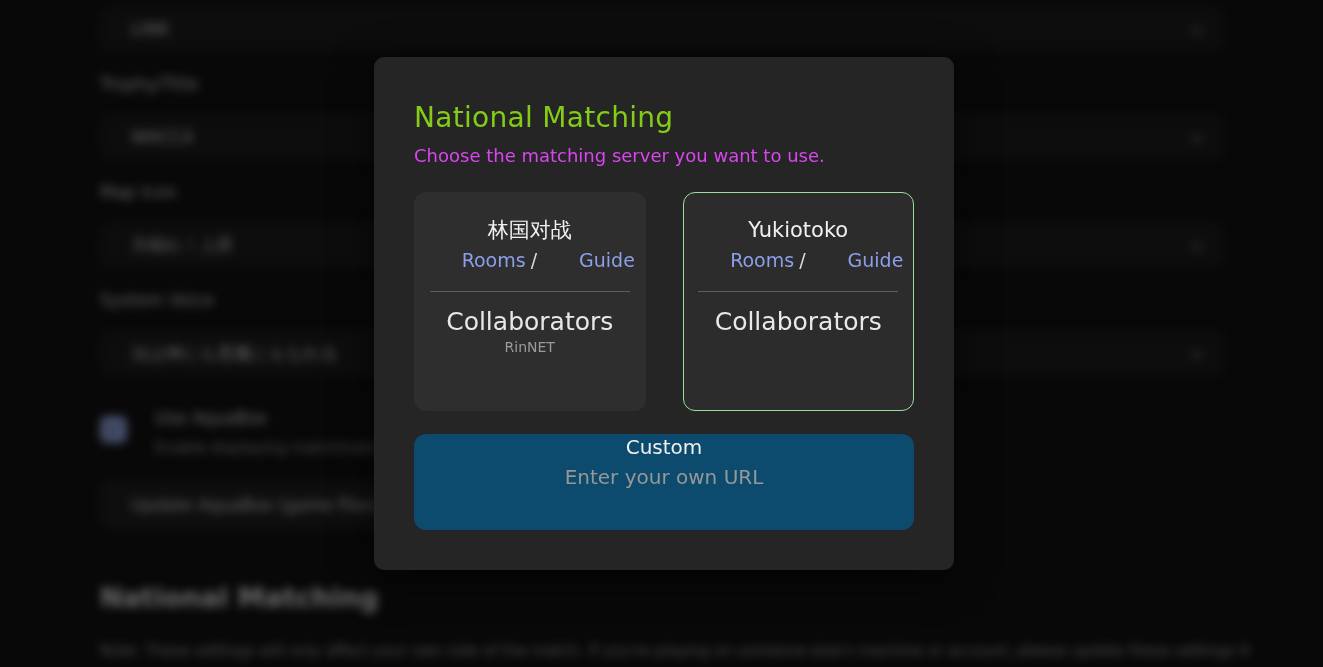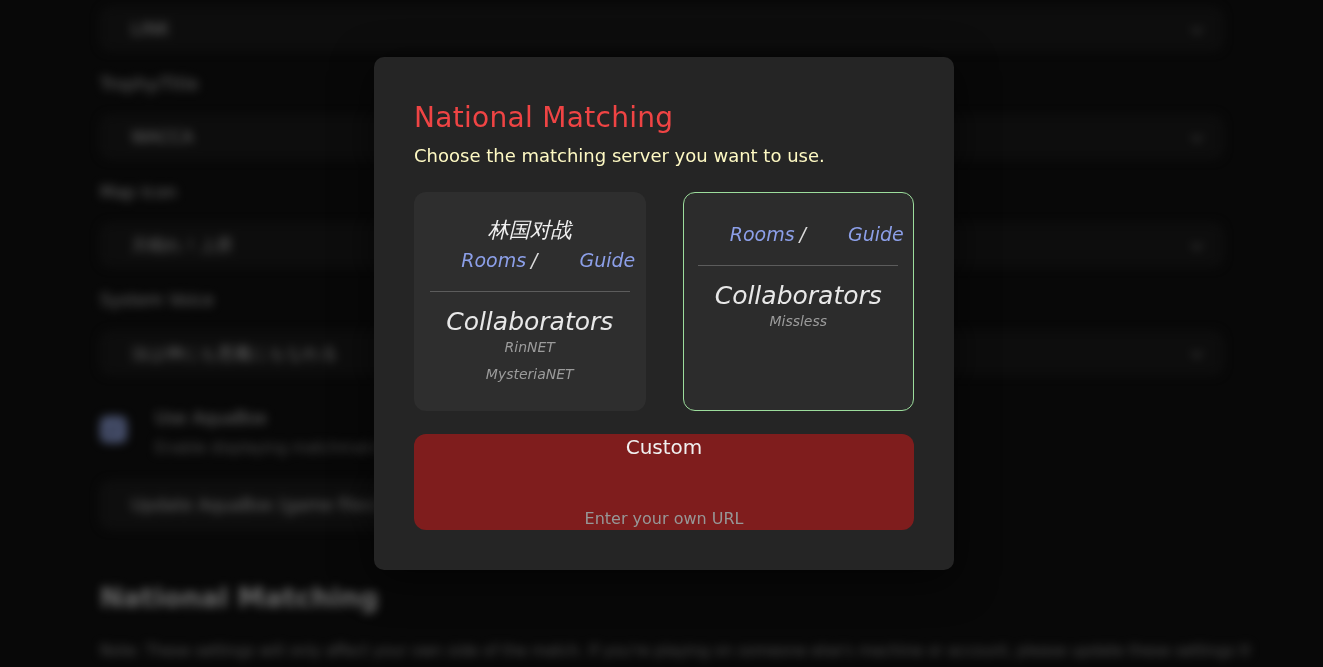--- a/index.html
+++ b/index.html
@@ -44,44 +44,44 @@
   
   .overlay { position:absolute; inset:0; background:rgba(0,0,0,0.50); }
 
   
   .modal {
     position:absolute; left:374px; top:57px; width:580px; height:513px;
     background:#252525; border-radius:10px;
     padding:46px 40px 40px;
     box-shadow:0 10px 40px rgba(0,0,0,0.6);
   }
-  .modal-title { color:#ef4444; font-size:28px; font-weight:500; letter-spacing:0.3px; line-height:30px; }
-  .modal-subtitle { color:#fef9c3; font-size:18px; font-weight:400; margin-top:12px; line-height:22px; }
+  .modal-title { color:#84cc16; font-size:28px; font-weight:500; letter-spacing:0.3px; line-height:30px; }
+  .modal-subtitle { color:#d946ef; font-size:18px; font-weight:400; margin-top:12px; line-height:22px; }
 
-  .cards { display:flex; gap:37px; margin-top:25px;font-style:italic; }
+  .cards { display:flex; gap:37px; margin-top:25px; }
   .server-card {
     flex:1; height:219px; background:#2e2e2e; border:1px solid transparent;
     border-radius:12px; text-align:center; padding-top:24px; cursor:pointer;
   }
   .server-card.selected { background:#2c2c2c; border:1px solid #9cdd9c; }
   .server-name { color:#f0f0f0; font-size:21px; line-height:26px; }
   .server-links { margin-top:4px; font-size:19px; line-height:26px; }
   .server-links a { color:#8c9fe8; text-decoration:none; cursor:pointer;margin-left:37px; }
   .link-sep { color:#dcdcdc; margin:0 5px; }
   .card-divider { width:200px; height:1px; background:#5c5c5c; border:0; margin:18px auto; }
   .collab-title { color:#e8e8e8; font-size:25px; line-height:24px; }
   .collab-name { color:#9b9b9b; font-size:14px; line-height:27px; }
 
   .custom-card {
-    margin-top:23px; height:96px; background:#7f1d1d; border-radius:12px;
-    display:flex; flex-direction:column; align-items:center; justify-content:space-between;
+    margin-top:23px; height:96px; background:#0c4a6e; border-radius:12px;
+    display:flex; flex-direction:column; align-items:center; justify-content:flex-start;
     cursor:pointer;
   }
   .custom-title { color:#f0f0f0; font-size:20px; line-height:26px; }
-  .custom-sub { color:#979797; font-size:16px; line-height:22px; margin-top:6px; }
+  .custom-sub { color:#979797; font-size:20px; line-height:22px; margin-top:6px; }
 </style>
 </head>
 <body>
 
 <div class="screen">
 
   <div class="bg">
 
     <div class="bg-select" style="top:7px">
       <span>LINK</span>
@@ -129,30 +129,29 @@
     <div class="cards">
 
       <div class="server-card">
         <div class="server-name">林国对战</div>
         <div class="server-links">
           <a>Rooms</a><span class="link-sep">/</span><a>Guide</a>
         </div>
         <div class="card-divider"></div>
         <div class="collab-title">Collaborators</div>
         <div class="collab-name">RinNET</div>
-        <div class="collab-name">MysteriaNET</div>
       </div>
 
       <div class="server-card selected">
+        <div class="server-name">Yukiotoko</div>
         <div class="server-links">
           <a>Rooms</a><span class="link-sep">/</span><a>Guide</a>
         </div>
         <div class="card-divider"></div>
         <div class="collab-title">Collaborators</div>
-        <div class="collab-name">Missless</div>
       </div>
 
     </div>
 
     <div class="custom-card">
       <div class="custom-title">Custom</div>
       <div class="custom-sub">Enter your own URL</div>
     </div>
   </div>
 

